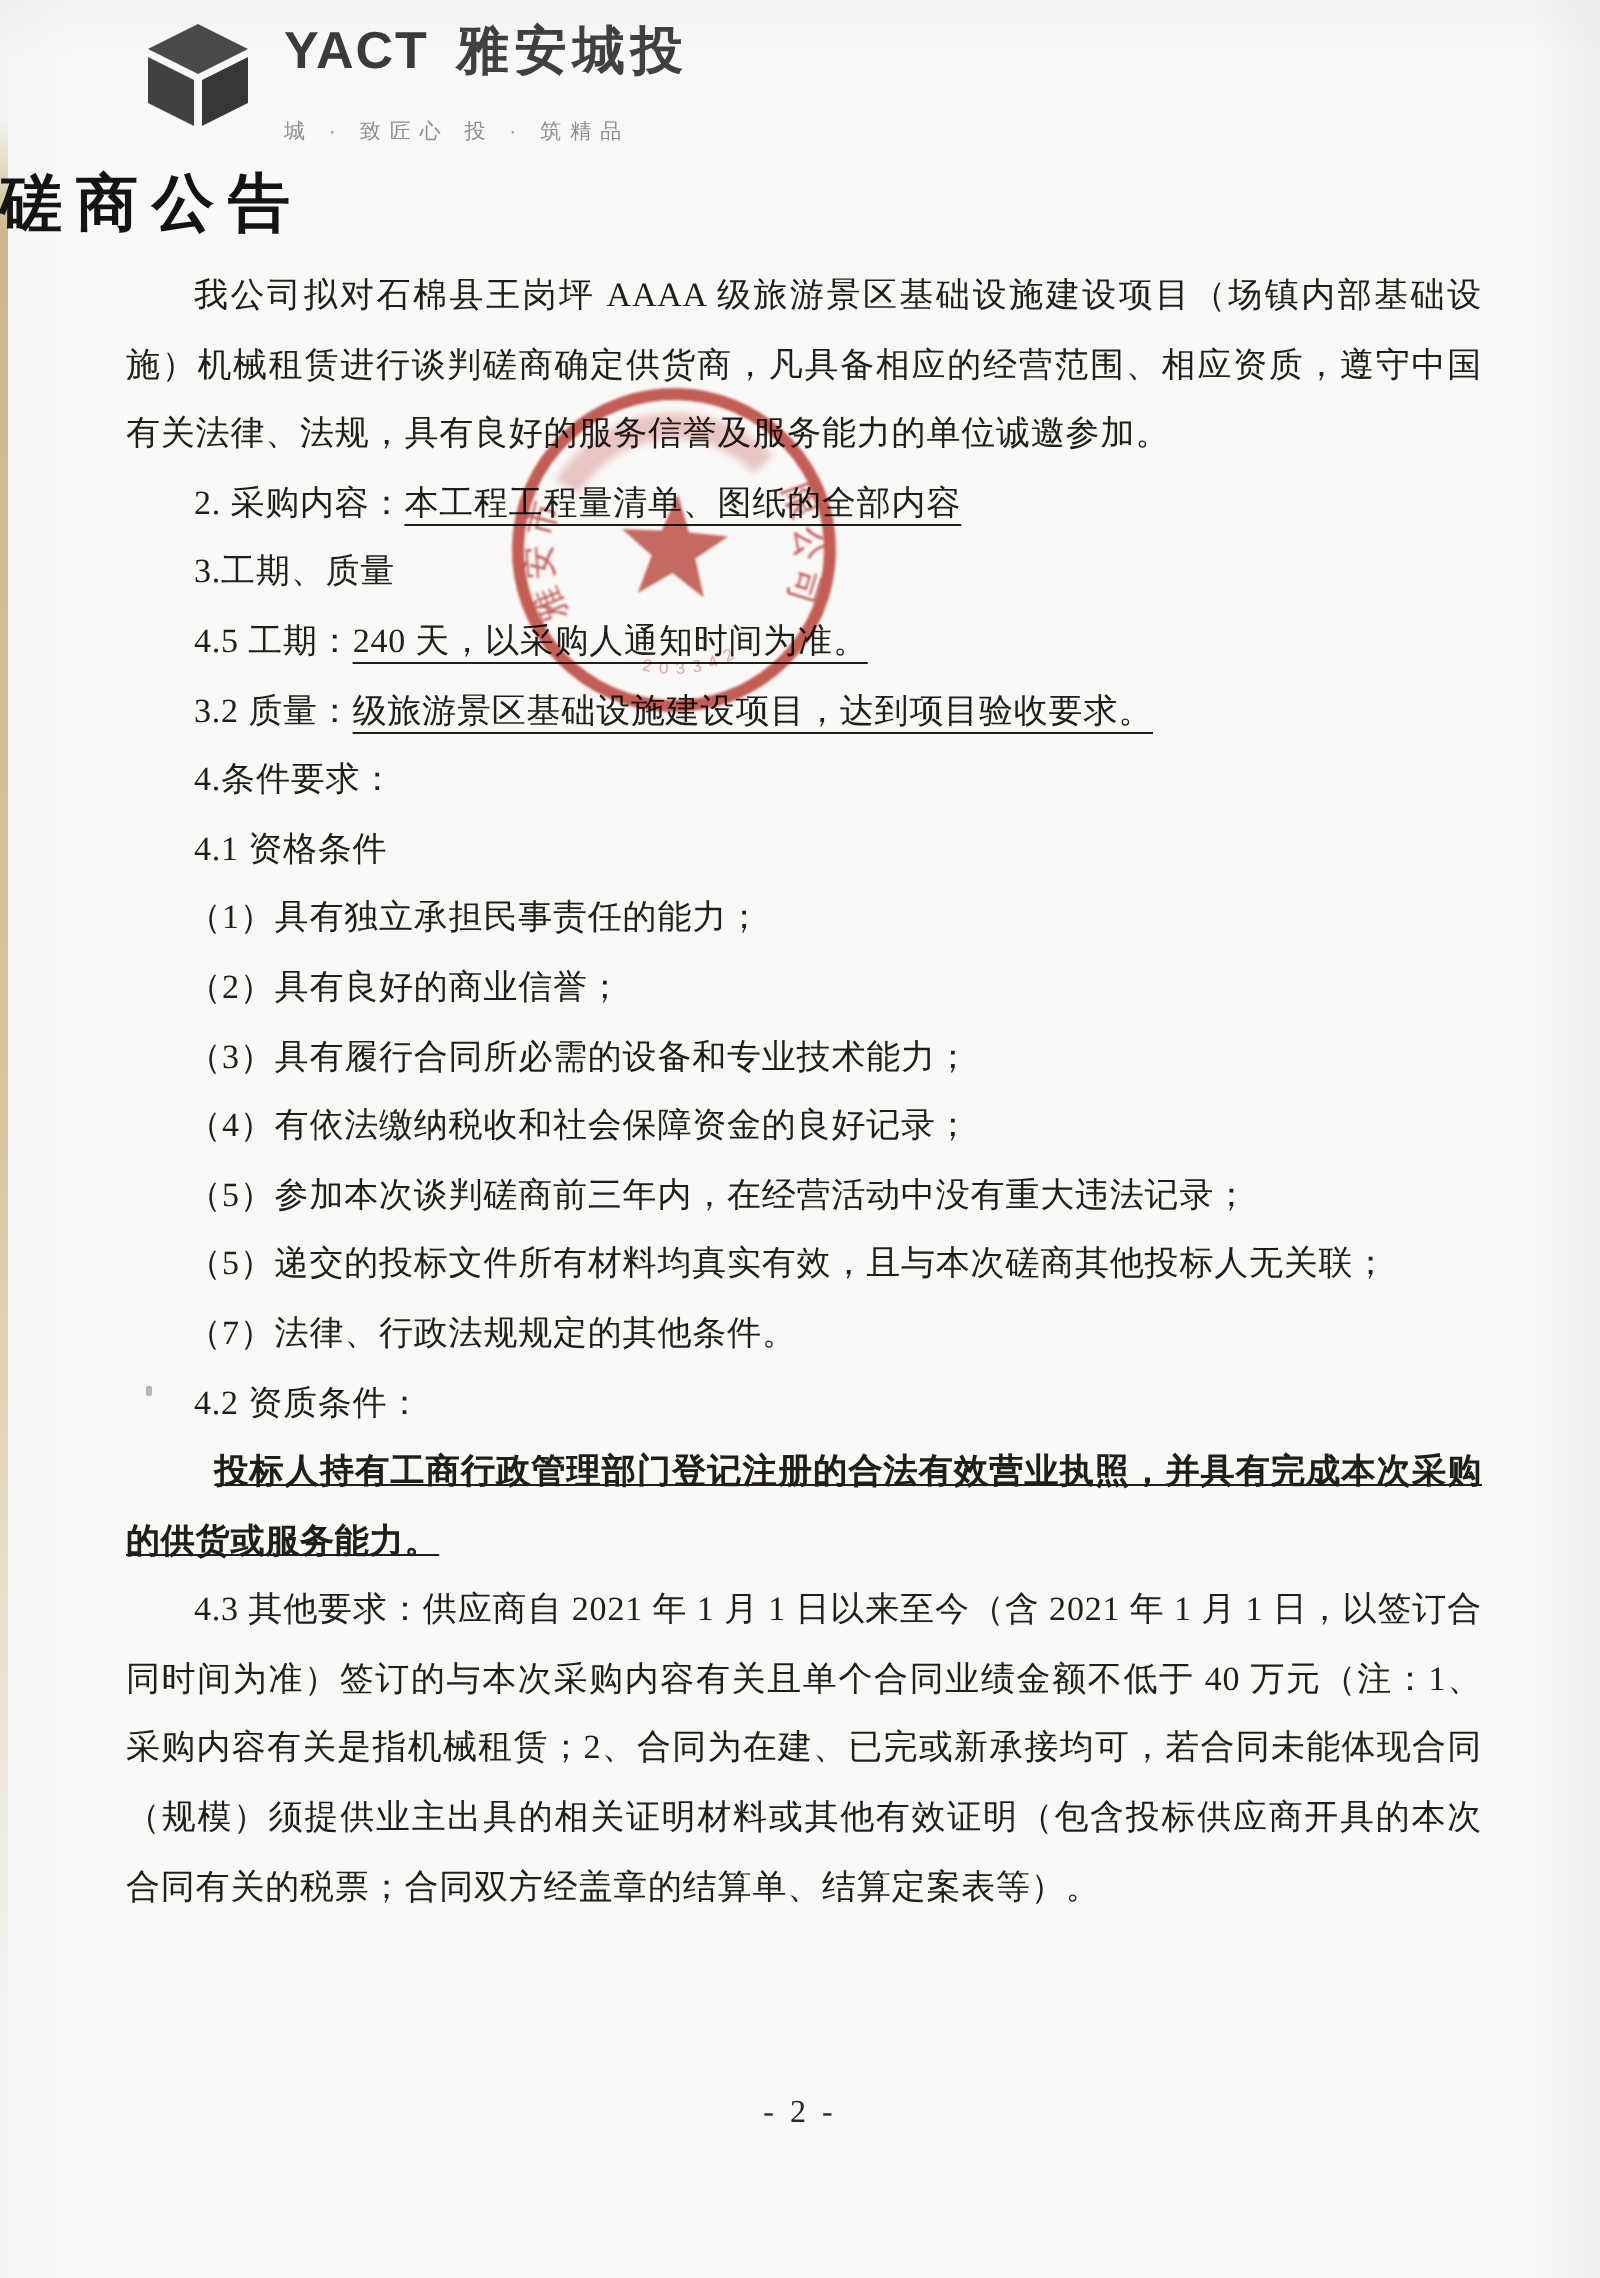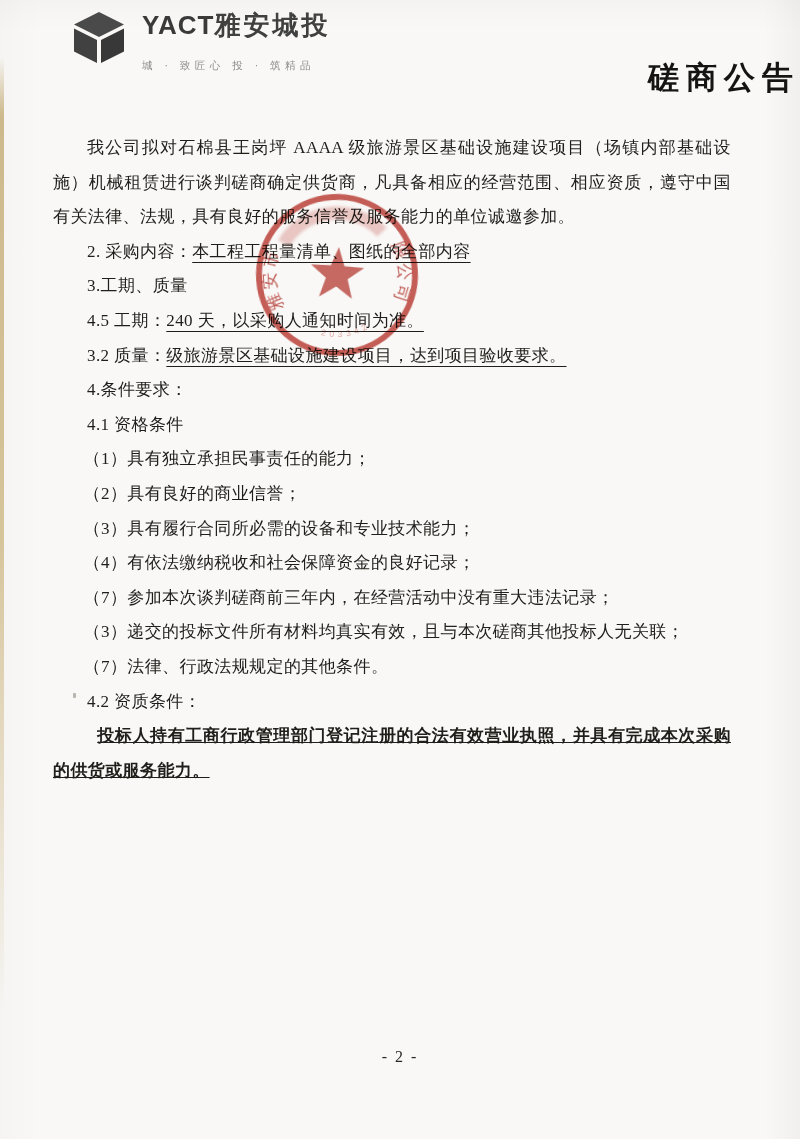--- a/index.html
+++ b/index.html
@@ -22,35 +22,35 @@
     position:absolute;left:0;top:58px;width:4px;height:952px;
     background:linear-gradient(to bottom, rgba(205,185,140,0), #cdb98c 6%, #d6c49a 50%, rgba(214,196,154,0));
   }
   
   .logo-row{position:absolute;left:70px;top:8px;display:flex;align-items:flex-start;}
   .logo-cube{width:58px;height:56px;margin-top:2px;}
   .logo-textcol{margin-left:14px;padding-top:3px;}
   .brand-line{
     font-family:"Liberation Sans","DejaVu Sans",sans-serif;
     font-weight:bold;color:#3a3a3a;font-size:26px;line-height:28px;letter-spacing:1px;
-    display:flex;gap:0;align-items:baseline;
+    display:flex;gap:14px;align-items:baseline;
   }
   .brand-cn{letter-spacing:3px;color:#404040;}
   .slogan{
     font-family:"Liberation Sans","DejaVu Sans",sans-serif;
     margin-top:20px;font-size:10.5px;color:#8d8d8d;letter-spacing:4.5px;
   }
   
   .doc-title{
-    position:absolute;left:0;top:57px;width:100%;
-    text-align:right;font-size:31px;font-weight:bold;color:#161412;letter-spacing:7px;
+    position:absolute;left:0;top:81px;width:100%;
+    text-align:left;font-size:31px;font-weight:bold;color:#161412;letter-spacing:7px;
   }
   
   .doc-body{
-    position:absolute;left:53px;top:131px;width:678px;
+    position:absolute;left:63px;top:131px;width:678px;
     font-size:17px;line-height:34.6px;letter-spacing:0.4px;
     text-align:justify;color:#201e1b;
   }
   .doc-body p{margin:0;}
   .ind2{text-indent:2em;}
   .ind18{text-indent:1.8em;}
   .ind26{text-indent:2.6em;}
   .seg-u{text-decoration:underline;text-underline-offset:5px;text-decoration-thickness:1px;}
   .p-bold{font-weight:bold;text-decoration:underline;}
   
@@ -96,25 +96,26 @@
       <p class="ind2"><span>2. 采购内容：</span><span class="seg-u">本工程工程量清单、图纸的全部内容</span></p>
       <p class="ind2"><span>3.工期、质量</span></p>
       <p class="ind2"><span>4.5 工期：</span><span class="seg-u">240 天，以采购人通知时间为准。</span></p>
       <p class="ind2"><span>3.2 质量：</span><span class="seg-u">级旅游景区基础设施建设项目，达到项目验收要求。</span></p>
       <p class="ind2"><span>4.条件要求：</span></p>
       <p class="ind2"><span>4.1 资格条件</span></p>
       <p class="ind18"><span>（1）具有独立承担民事责任的能力；</span></p>
       <p class="ind18"><span>（2）具有良好的商业信誉；</span></p>
       <p class="ind18"><span>（3）具有履行合同所必需的设备和专业技术能力；</span></p>
       <p class="ind18"><span>（4）有依法缴纳税收和社会保障资金的良好记录；</span></p>
-      <p class="ind18"><span>（7）参加本次谈判磋商前三年内，在经营活动中没有重大违法记录；</span></p>
-      <p class="ind18"><span>（3）递交的投标文件所有材料均真实有效，且与本次磋商其他投标人无关联；</span></p>
+      <p class="ind18"><span>（5）参加本次谈判磋商前三年内，在经营活动中没有重大违法记录；</span></p>
+      <p class="ind18"><span>（5）递交的投标文件所有材料均真实有效，且与本次磋商其他投标人无关联；</span></p>
       <p class="ind18"><span>（7）法律、行政法规规定的其他条件。</span></p>
       <p class="ind2"><span>4.2 资质条件：</span></p>
       <p class="ind26 p-bold"><span>投标人持有工商行政管理部门登记注册的合法有效营业执照，并具有完成本次采购的供货或服务能力。</span></p>
+      <p class="ind2"><span>4.3 其他要求：供应商自 2021 年 1 月 1 日以来至今（含 2021 年 1 月 1 日，以签订合同时间为准）签订的与本次采购内容有关且单个合同业绩金额不低于 40 万元（注：1、采购内容有关是指机械租赁；2、合同为在建、已完或新承接均可，若合同未能体现合同（规模）须提供业主出具的相关证明材料或其他有效证明（包含投标供应商开具的本次合同有关的税票；合同双方经盖章的结算单、结算定案表等）。</span></p>
     </div>
 
   <svg class="stamp" viewBox="0 0 176 176">
     <defs>
       <path id="arcTop" d="M 34.3 119 A 62 62 0 1 1 141.7 119" fill="none"></path>
       <path id="arcBottom" d="M 34.3 119 A 62 62 0 0 0 141.7 119" fill="none"></path>
       <filter id="smudge">
           <feGaussianBlur stdDeviation="1.8"></feGaussianBlur>
         </filter>
       <filter id="soft">

